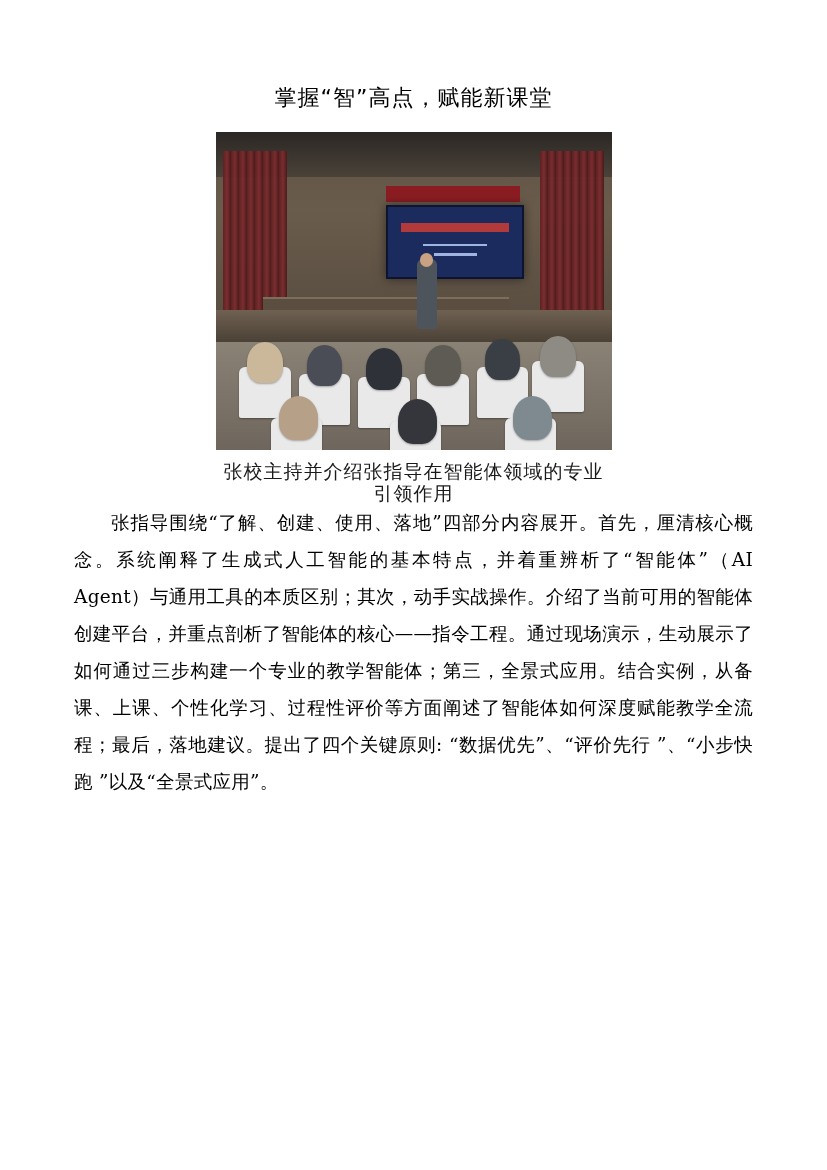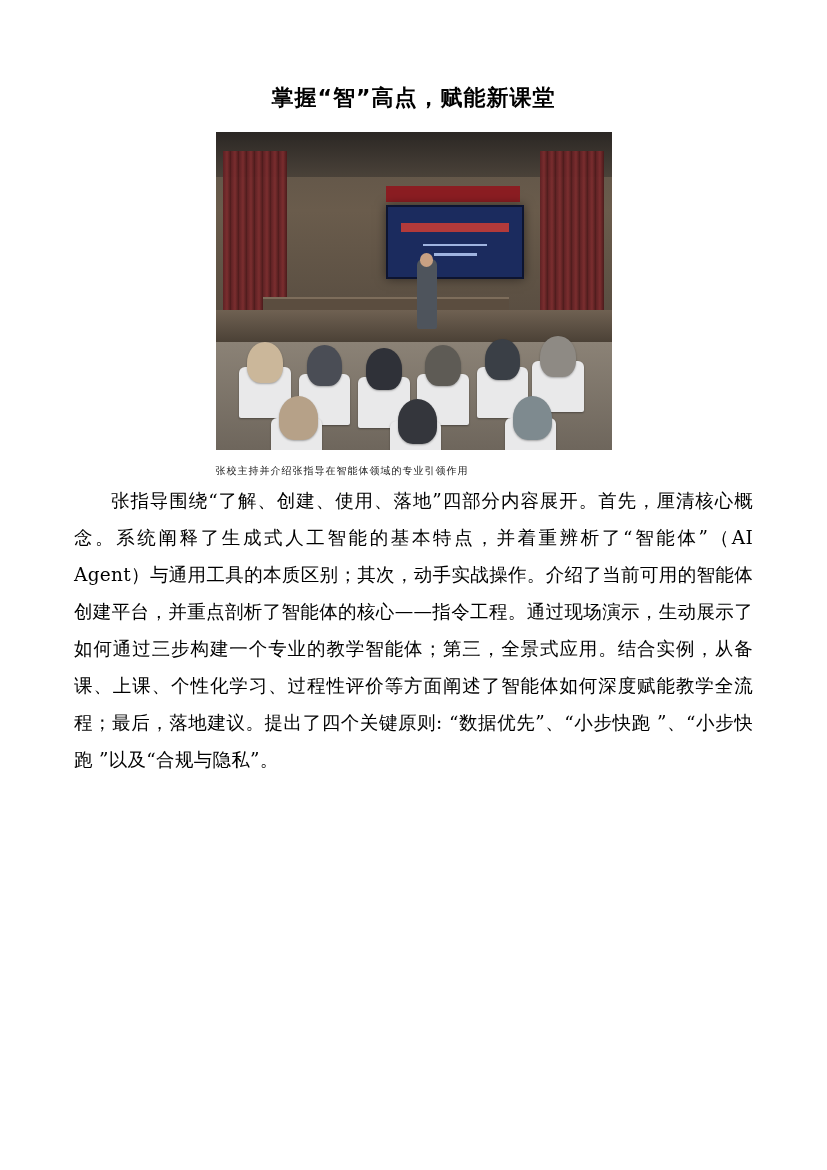--- a/index.html
+++ b/index.html
@@ -21,21 +21,21 @@
     box-sizing: border-box;
     padding: 60px 74px 40px 74px;
     position: relative;
   }
   .title-block {
     text-align: center;
     margin-top: 18px;
   }
   .title-line {
     font-size: 22px;
-    font-weight: bold;
+    font-weight: normal;
     letter-spacing: 1px;
     line-height: 40px;
     font-family: "DejaVu Sans", "Liberation Sans", sans-serif;
   }
   .title-line.sub {
     margin-top: 6px;
   }
   p.body-text {
     font-size: 18.5px;
     line-height: 37px;
@@ -126,22 +126,22 @@
     border-radius: 6px 6px 2px 2px;
     box-shadow: 0 1px 2px rgba(0,0,0,.35);
   }
   .person {
     position: absolute;
     border-radius: 50% 50% 38% 38%;
     box-shadow: 0 1px 2px rgba(0,0,0,.3);
   }
   .caption {
     margin-top: 10px;
-    text-align: left;
-    font-size: 10px;
+    text-align: center;
+    font-size: 19px;
     line-height: 22px;
     letter-spacing: 1px;
     font-family: "DejaVu Serif", "Liberation Serif", serif;
     color: #1a1a1a;
   }
   .para-2 {
     margin-top: 12px;
   }
 </style>
 </head>
@@ -188,15 +188,15 @@
       <div class="person" style="left:53%; top:67%; width:9%;  height:13%; background:#5e5b55;"></div>
       <div class="person" style="left:68%; top:65%; width:9%;  height:13%; background:#3a3f46;"></div>
       <div class="person" style="left:82%; top:64%; width:9%;  height:13%; background:#8e8a84;"></div>
       <div class="person" style="left:16%; top:83%; width:10%; height:14%; background:#b6a188;"></div>
       <div class="person" style="left:46%; top:84%; width:10%; height:14%; background:#34363c;"></div>
       <div class="person" style="left:75%; top:83%; width:10%; height:14%; background:#7e8a8f;"></div>
     </div>
     <div class="caption">张校主持并介绍张指导在智能体领域的专业引领作用</div>
   </div>
 
-  <p class="body-text para-2">张指导围绕“了解、创建、使用、落地”四部分内容展开。首先，厘清核心概念。系统阐释了生成式人工智能的基本特点，并着重辨析了“智能体”（AI Agent）与通用工具的本质区别；其次，动手实战操作。介绍了当前可用的智能体创建平台，并重点剖析了智能体的核心——指令工程。通过现场演示，生动展示了如何通过三步构建一个专业的教学智能体；第三，全景式应用。结合实例，从备课、上课、个性化学习、过程性评价等方面阐述了智能体如何深度赋能教学全流程；最后，落地建议。提出了四个关键原则: “数据优先”、“小步快跑 ”、“小步快跑 ”以及“合规与隐私”。</p>
+  <p class="body-text para-2">张指导围绕“了解、创建、使用、落地”四部分内容展开。首先，厘清核心概念。系统阐释了生成式人工智能的基本特点，并着重辨析了“智能体”（AI Agent）与通用工具的本质区别；其次，动手实战操作。介绍了当前可用的智能体创建平台，并重点剖析了智能体的核心——指令工程。通过现场演示，生动展示了如何通过三步构建一个专业的教学智能体；第三，全景式应用。结合实例，从备课、上课、个性化学习、过程性评价等方面阐述了智能体如何深度赋能教学全流程；最后，落地建议。提出了四个关键原则: “数据优先”、“评价先行 ”、“小步快跑 ”以及“全景式应用”。</p>
 
 </div>
 
 </body></html>

